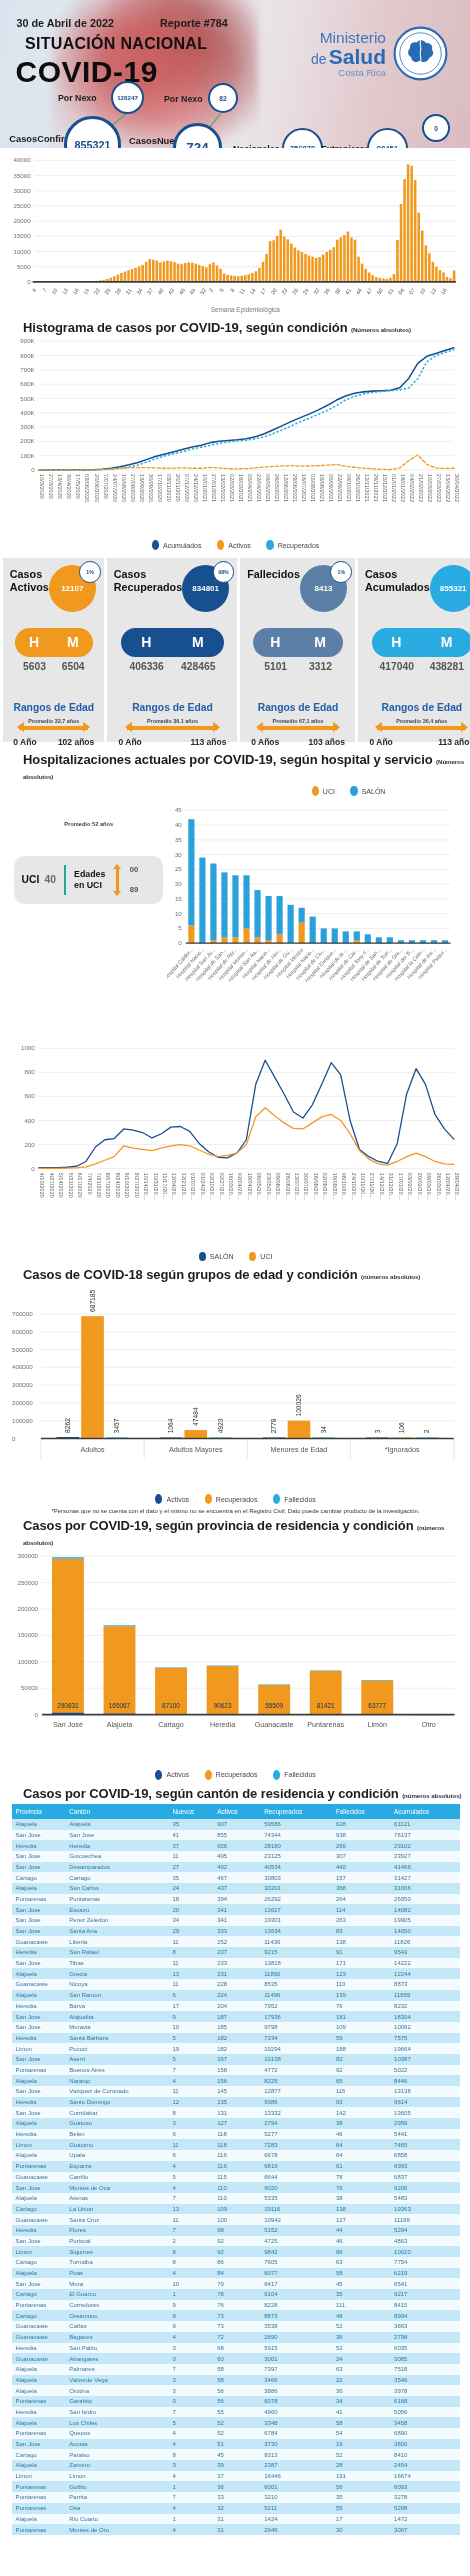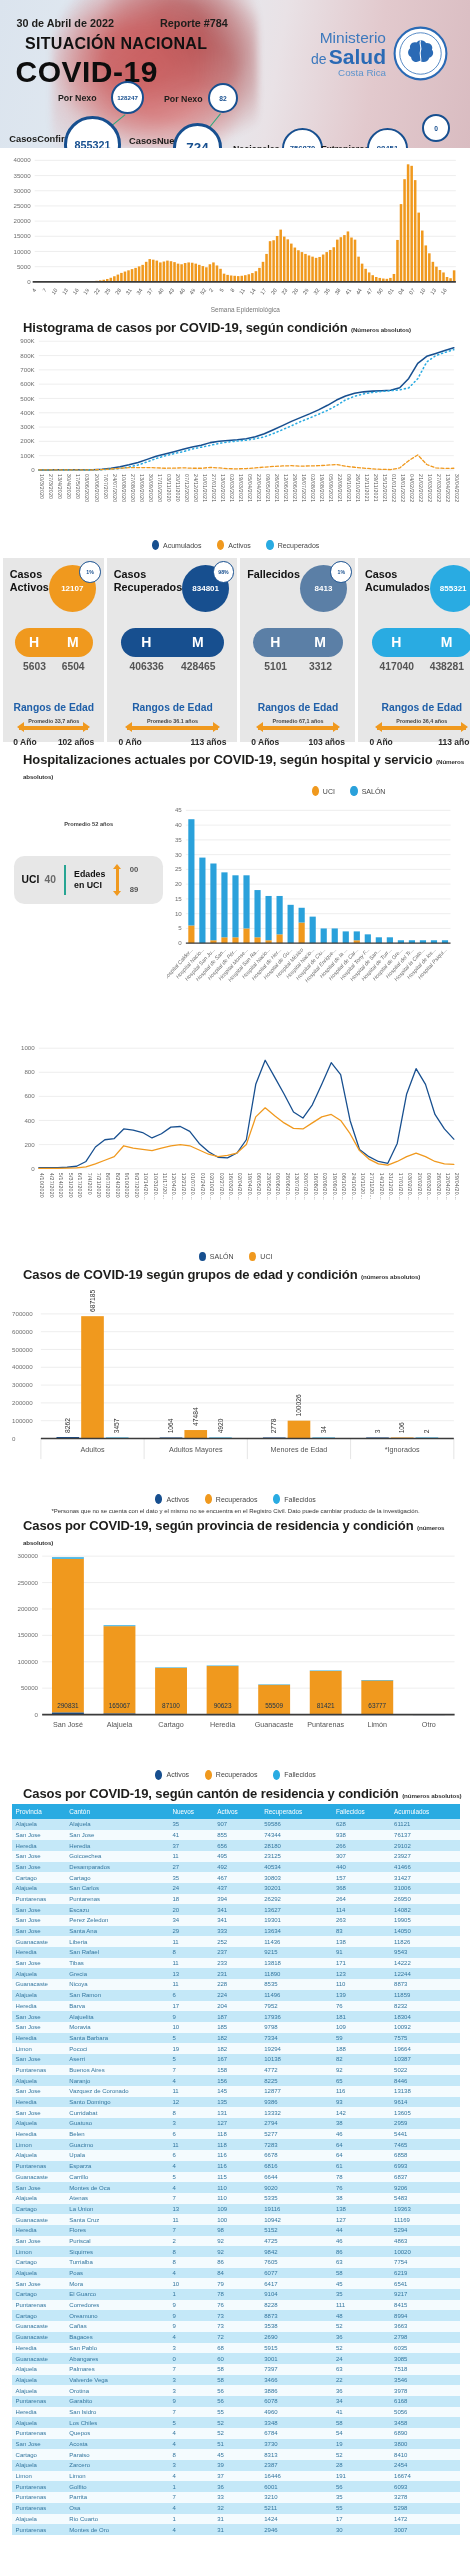--- a/index.html
+++ b/index.html
@@ -733,21 +733,21 @@
         <span>SALÓN</span>
       </span>
       <span class="lg-item">
         <span class="lg-dot" style="background: rgb(240, 153, 30);"></span>
         <span>UCI</span>
       </span>
     </div>
 </section>
 
 <section class="sec-age">
-  <h2><span>Casos de COVID-19 según grupos de edad y condición</span> <span class="note">(números absolutos)</span></h2>
+  <h2><span>Casos de COVID-18 según grupos de edad y condición</span> <span class="note">(números absolutos)</span></h2>
   <svg id="chart-age" width="450" height="206" style="margin-left:10.3px" viewBox="0 0 874 400">
       <line x1="60" y1="300" x2="862" y2="300" stroke="#dddddd"></line>
       <text x="4" y="304" fill="#6e6e6e" font-size="12" text-anchor="start">0</text>
       <line x1="60" y1="265.42857142857144" x2="862" y2="265.42857142857144" stroke="#dddddd"></line>
       <text x="4" y="269.42857142857144" fill="#6e6e6e" font-size="12" text-anchor="start">100000</text>
       <line x1="60" y1="230.85714285714286" x2="862" y2="230.85714285714286" stroke="#dddddd"></line>
       <text x="4" y="234.85714285714286" fill="#6e6e6e" font-size="12" text-anchor="start">200000</text>
       <line x1="60" y1="196.28571428571428" x2="862" y2="196.28571428571428" stroke="#dddddd"></line>
       <text x="4" y="200.28571428571428" fill="#6e6e6e" font-size="12" text-anchor="start">300000</text>
       <line x1="60" y1="161.71428571428572" x2="862" y2="161.71428571428572" stroke="#dddddd"></line>

